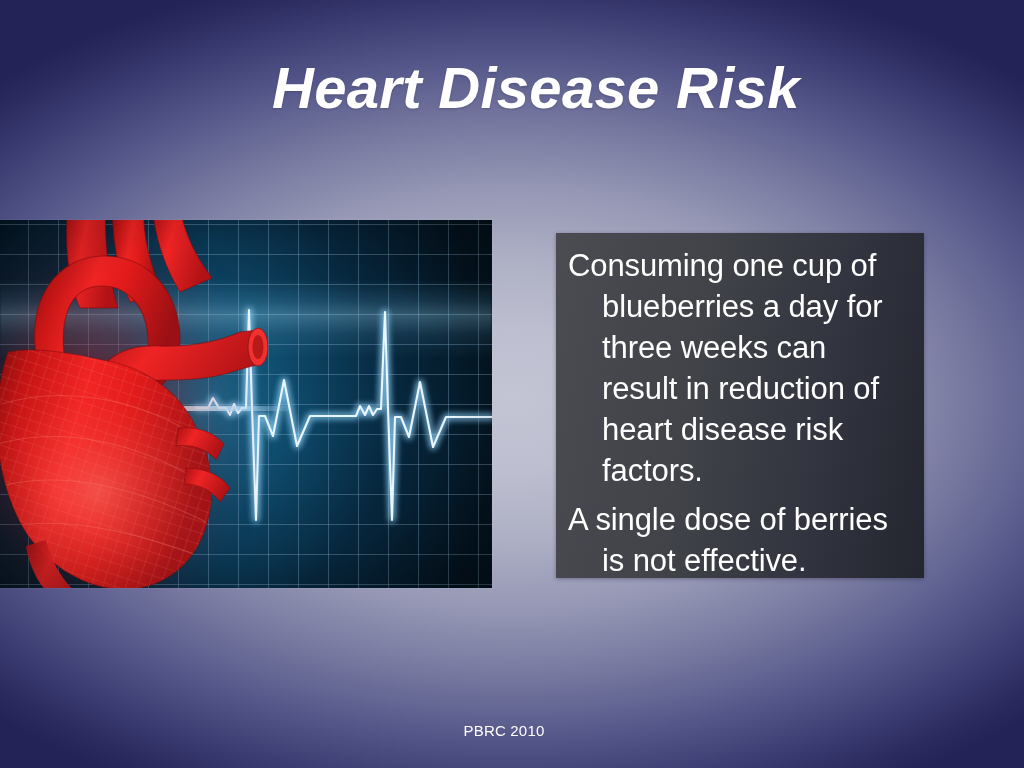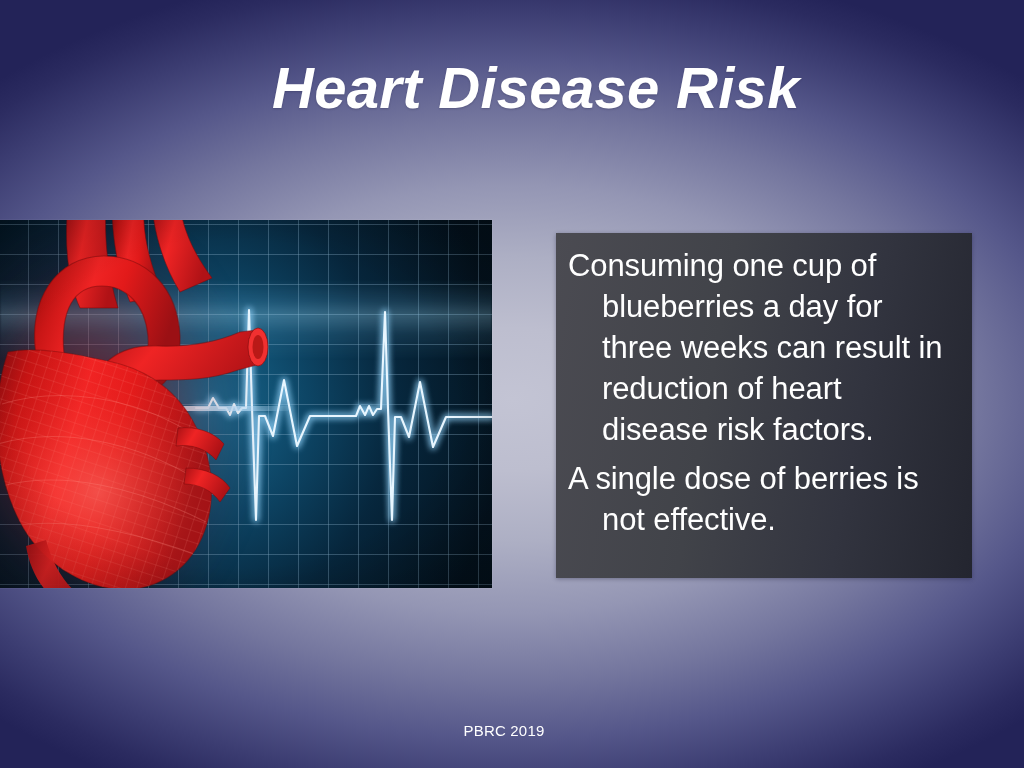--- a/index.html
+++ b/index.html
@@ -126,21 +126,21 @@
   #pic-vignette {
     background: radial-gradient(ellipse 85% 85% at 48% 50%,
       rgba(0,0,0,0) 52%, rgba(0,0,0,0.42) 100%);
   }
 
   
   #textbox {
     position: absolute;
     left: 556px;
     top: 233px;
-    width: 416px;
+    width: 368px;
     height: 345px;
     background: linear-gradient(100deg, #4b4b52 0%, #414349 38%, #32343f 70%, #23252f 100%);
     box-sizing: border-box;
     padding: 12px 26px 10px 12px;
     box-shadow: 0 1px 4px rgba(20,20,45,0.35);
   }
   .body-para {
     color: #ffffff;
     font-size: 31px;
     line-height: 41px;
@@ -280,16 +280,16 @@
 
     <div class="pic-layer" id="pic-vignette"></div>
   </div>
 
   <div id="textbox">
     <p class="body-para">Consuming one cup of blueberries a day for three weeks can result in reduction of heart disease risk factors.</p>
     <p class="body-para">A single dose of berries is not effective.</p>
   </div>
 
   <div id="footer">
-    <span>PBRC 2019</span>
+    <span>PBRC 2010</span>
   </div>
 
 </div>
 
 </body></html>

